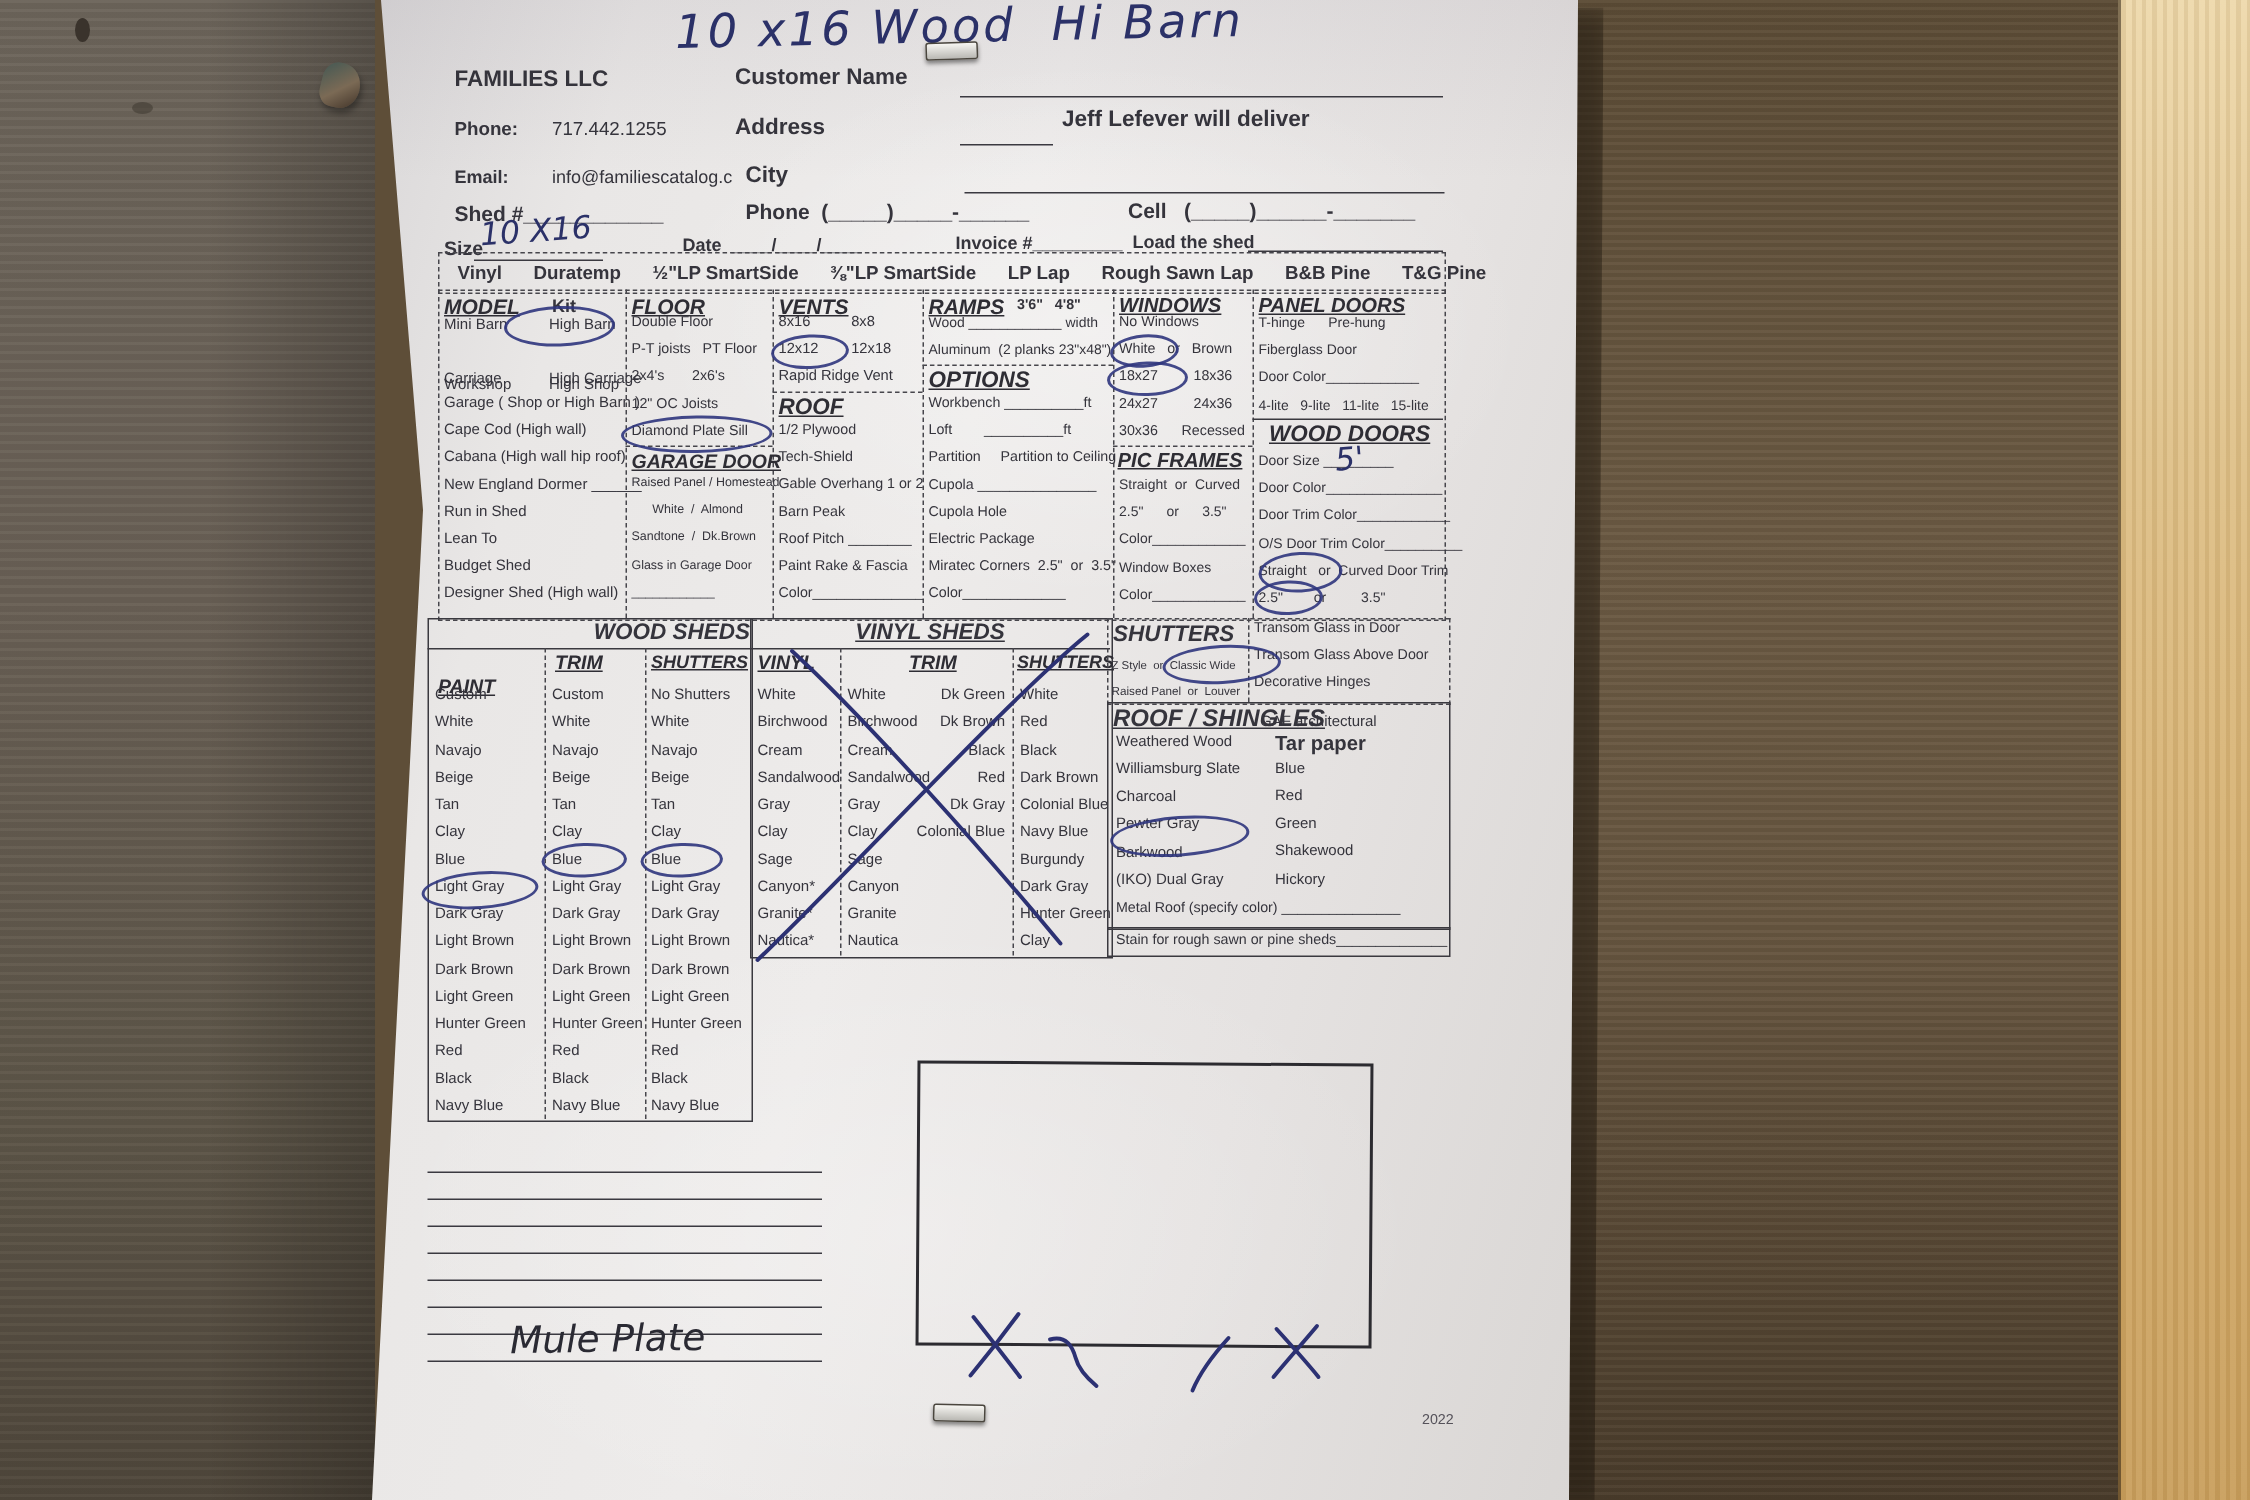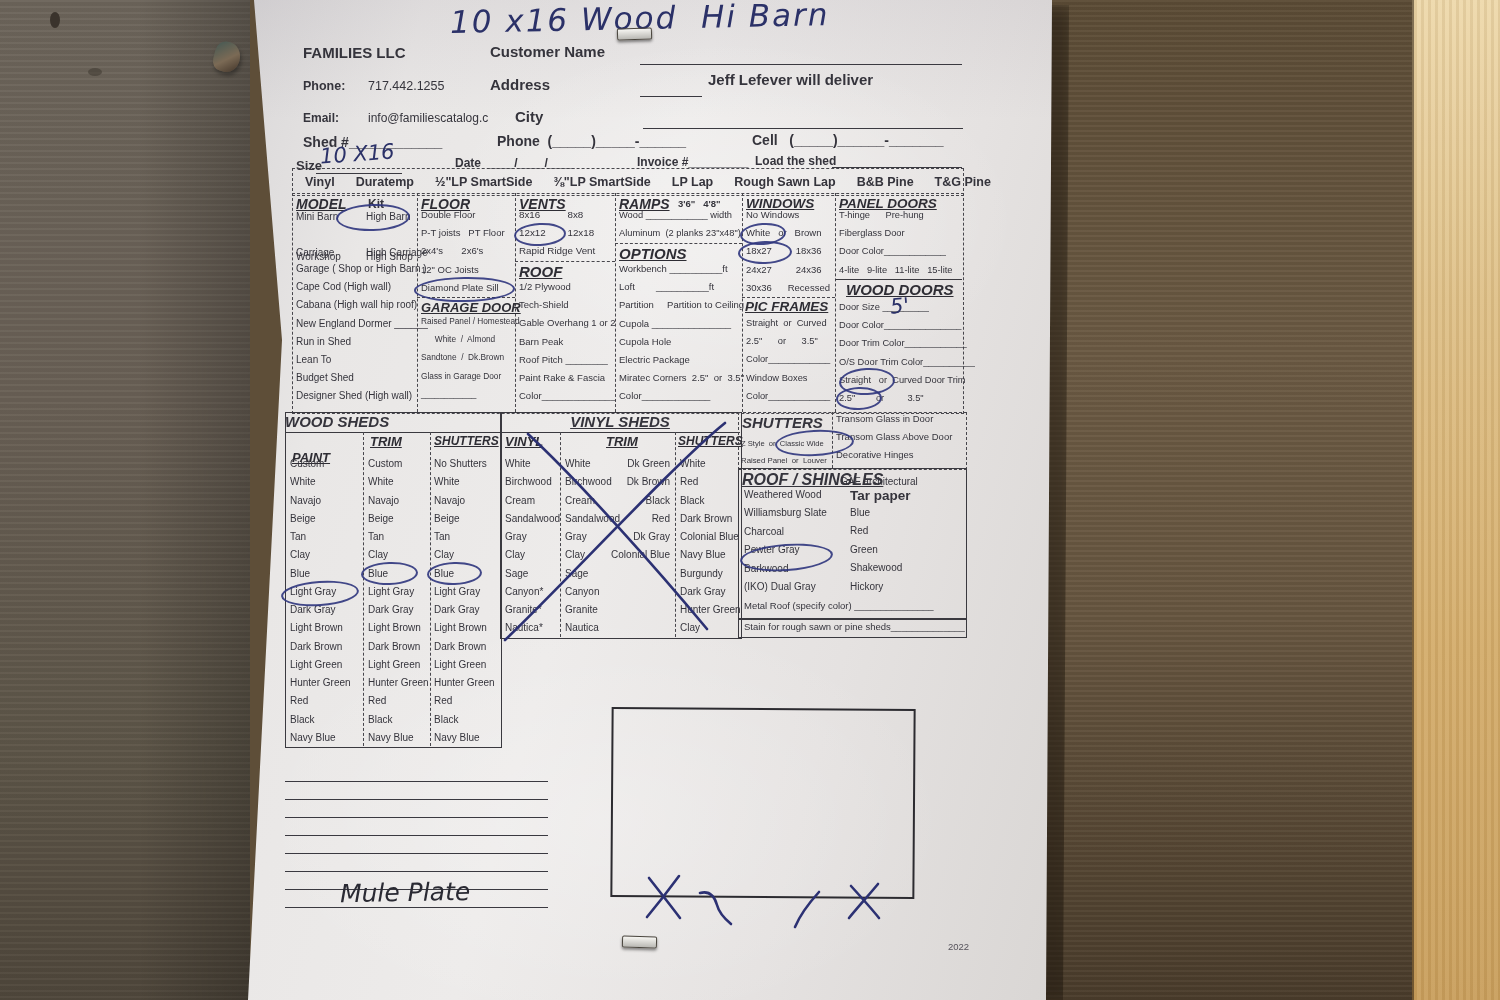--- a/index.html
+++ b/index.html
@@ -72,21 +72,21 @@
   <div class="ln" style="left:412px;top:64px;width:322px;"></div>
 
   <div class="t b" style="left:75px;top:80px;font-size:12.5px;">Phone:</div>
   <div class="t" style="left:140px;top:80px;font-size:12.5px;">717.442.1255</div>
   <div class="t b" style="left:262px;top:77px;font-size:15px;">Address</div>
   <div class="ln" style="left:412px;top:96px;width:62px;"></div>
   <div class="t b" style="left:480px;top:72px;font-size:15px;">Jeff Lefever will deliver</div>
 
   <div class="t b" style="left:75px;top:112px;font-size:12px;">Email:</div>
   <div class="t" style="left:140px;top:112px;font-size:12px;">info@familiescatalog.c</div>
-  <div class="t b" style="left:269px;top:109px;font-size:15px;margin-left:18px;">City</div>
+  <div class="t b" style="left:269px;top:109px;font-size:15px;">City</div>
   <div class="ln" style="left:415px;top:128px;width:320px;"></div>
 
   <div class="t b" style="left:75px;top:135px;font-size:14px;">Shed #____________</div>
   <div class="t b" style="left:269px;top:134px;font-size:14px;">Phone  (_____)_____-______</div>
   <div class="t b" style="left:524px;top:133px;font-size:14px;">Cell   (_____)______-_______</div>
 
   <div class="t b" style="left:68px;top:159px;font-size:13px;">Size</div>
   <div class="hand" style="left:92px;top:142px;font-size:21px;transform:rotate(-4deg);">10 X16</div>
   <div class="ln" style="left:88px;top:173px;width:86px;"></div>
   <div class="t b" style="left:227px;top:157px;font-size:12px;">Date  ____/____/____</div>
@@ -138,21 +138,21 @@
   <div class="list t" style="left:518px;top:314px;font-size:9.3px;"><div class="row">Straight  or  Curved</div><div class="row">2.5"      or      3.5"</div><div class="row">Color____________</div><div class="row">Window Boxes</div><div class="row">Color____________</div></div>
 
   <div class="hd" style="left:611px;top:196px;font-size:13.5px;">PANEL DOORS</div>
   <div class="list t" style="left:611px;top:206px;font-size:9.3px;"><div class="row">T-hinge      Pre-hung</div><div class="row">Fiberglass Door</div><div class="row">Door Color____________</div><div class="row">4-lite   9-lite   11-lite   15-lite</div></div>
   <div class="ln" style="left:607px;top:279px;width:127px;border-top-color:#3a393f;"></div>
   <div class="hd" style="left:618px;top:281px;font-size:15px;">WOOD DOORS</div>
   <div class="list t" style="left:611px;top:298px;font-size:9.3px;"><div class="row">Door Size _________</div><div class="row">Door Color_______________</div><div class="row">Door Trim Color____________</div><div class="row">O/S Door Trim Color__________</div><div class="row">Straight   or  Curved Door Trim</div><div class="row">2.5"        or         3.5"</div></div>
   <div class="hand" style="left:662px;top:294px;font-size:21px;transform:rotate(-5deg);">5'</div>
 
   <div class="sbox" style="left:57px;top:412px;width:215px;height:334px;"></div>
-  <div class="t b" style="left:57px;top:414px;width:215px;text-align:left;font-size:15px;font-style:italic;">WOOD SHEDS</div>
+  <div class="t b" style="left:57px;top:414px;width:215px;text-align:right;font-size:15px;font-style:italic;">WOOD SHEDS</div>
   <div class="ln" style="left:57px;top:432px;width:215px;border-top-color:#3a393f;"></div>
   <div class="hd" style="left:64px;top:450px;font-size:13px;">PAINT</div>
   <div class="hd" style="left:142px;top:434px;font-size:13px;">TRIM</div>
   <div class="hd" style="left:206px;top:434px;font-size:12px;">SHUTTERS</div>
   <div class="vd" style="left:135px;top:432px;height:314px;"></div>
   <div class="vd" style="left:202px;top:432px;height:314px;"></div>
   <div class="list t sheds" style="left:62px;top:455px;font-size:10px;"><div class="row">Custom</div><div class="row">White</div><div class="row">Navajo</div><div class="row">Beige</div><div class="row">Tan</div><div class="row">Clay</div><div class="row">Blue</div><div class="row">Light Gray</div><div class="row">Dark Gray</div><div class="row">Light Brown</div><div class="row">Dark Brown</div><div class="row">Light Green</div><div class="row">Hunter Green</div><div class="row">Red</div><div class="row">Black</div><div class="row">Navy Blue</div></div>
   <div class="list t sheds" style="left:140px;top:455px;font-size:10px;"><div class="row">Custom</div><div class="row">White</div><div class="row">Navajo</div><div class="row">Beige</div><div class="row">Tan</div><div class="row">Clay</div><div class="row">Blue</div><div class="row">Light Gray</div><div class="row">Dark Gray</div><div class="row">Light Brown</div><div class="row">Dark Brown</div><div class="row">Light Green</div><div class="row">Hunter Green</div><div class="row">Red</div><div class="row">Black</div><div class="row">Navy Blue</div></div>
   <div class="list t sheds" style="left:206px;top:455px;font-size:10px;"><div class="row">No Shutters</div><div class="row">White</div><div class="row">Navajo</div><div class="row">Beige</div><div class="row">Tan</div><div class="row">Clay</div><div class="row">Blue</div><div class="row">Light Gray</div><div class="row">Dark Gray</div><div class="row">Light Brown</div><div class="row">Dark Brown</div><div class="row">Light Green</div><div class="row">Hunter Green</div><div class="row">Red</div><div class="row">Black</div><div class="row">Navy Blue</div></div>
 

